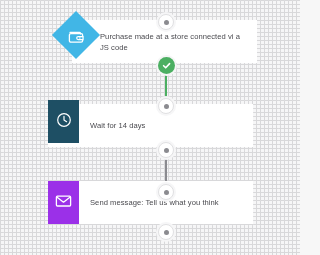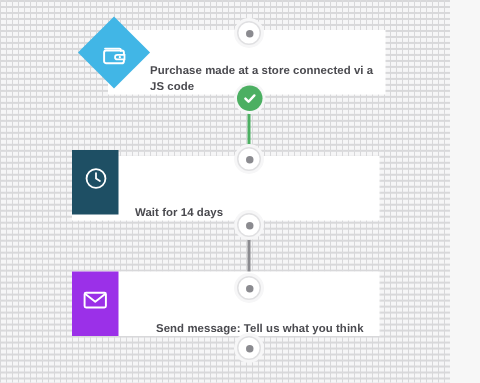--- a/index.html
+++ b/index.html
@@ -91,22 +91,21 @@
     box-shadow: 0 0 0 2px #f6f6f7;
   }
   .node-check svg { display: block; }
 
   
   .card {
     position: absolute;
     background: #ffffff;
     box-sizing: border-box;
     display: flex;
-    align-items: flex-end;
-    font-weight: bold;
+    align-items: center;
   }
 
   .card-label {
     font-size: 7.6px;
     line-height: 11px;
     color: #4a4a4f;
     letter-spacing: 0.05px;
   }
 
   
@@ -155,21 +154,21 @@
     justify-content: center;
   }
   .wait-icon { left: 48px; top: 100px; background: #1e4f64; }
 
   
   .msg-card {
     left: 48px;
     top: 181px;
     width: 205px;
     height: 43px;
-    padding-left: 56px;
+    padding-left: 42px;
   }
   .msg-icon { left: 48px; top: 181px; background: #9b30e8; }
 </style>
 </head>
 <body>
 
 <div id="canvas">
 
   <div class="grid-h" style="top:0px;"></div>
   <div class="grid-h" style="top:25px;"></div>

